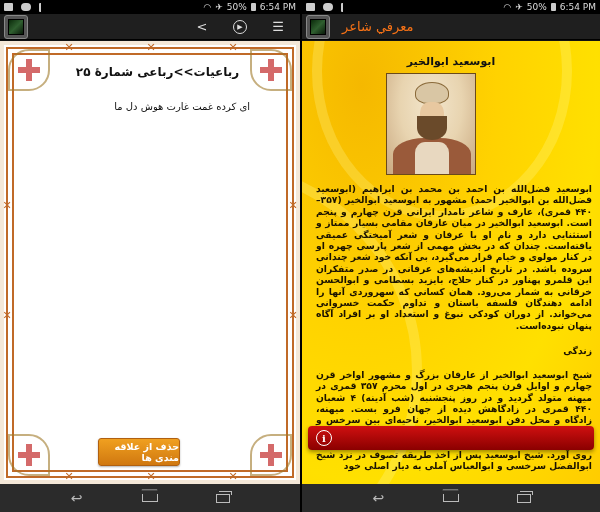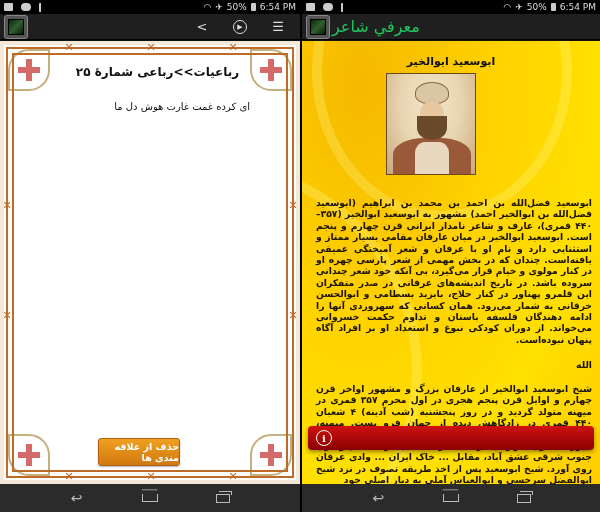--- a/index.html
+++ b/index.html
@@ -19,21 +19,21 @@
   .sb-ico.usb { width: 4px; height: 9px; background: transparent; border-left: 2px solid #ccc; }
 
   .actionbar { position: absolute; top: 14px; left: 0; right: 0; height: 26px; background: #1f1f1f;
     display: flex; align-items: center; padding: 0 4px; border-bottom: 1px solid #000; }
   .app-icon { width: 24px; height: 24px; border-radius: 3px; background: #555; border: 1px solid #888;
     display: flex; align-items: center; justify-content: center; }
   .app-icon .inner { width: 16px; height: 16px; background: linear-gradient(135deg,#0a2a0a,#2f5f2f 50%,#0a1a0a); border:1px solid #000; }
   .ab-actions { margin-left: auto; display: flex; gap: 22px; align-items: center; padding-right: 10px; color: #ddd; }
   .ab-btn { width: 16px; height: 16px; display: flex; align-items: center; justify-content: center; color: #ddd; font-size: 13px; cursor: pointer; }
   .play-btn { width: 14px; height: 14px; border: 1.5px solid #ddd; border-radius: 50%; font-size: 7px; display:flex; align-items:center; justify-content:center; }
-  .ab-title { color: #22c55e; font-size: 16px; margin-left: 2px; }
+  .ab-title { color: #f97316; font-size: 13px; margin-left: 12px; }
 
   .navbar { position: absolute; bottom: 0; left: 0; right: 0; height: 28px; background: #2b2b2b;
     display: flex; align-items: center; justify-content: space-around; padding: 0 40px; }
   .nav-btn { width: 22px; height: 14px; display: flex; align-items: center; justify-content: center; color: #bbb; font-size: 14px; cursor: pointer; }
   .home-shape { width: 16px; height: 8px; border: 1.5px solid #bbb; border-top: none; position: relative; }
   .home-shape:before { content: ""; position: absolute; top: -5px; left: -2px; width: 17px; height: 5px; border-top: 1.5px solid #bbb; transform: perspective(8px) rotateX(20deg); }
   .recent-shape { width: 14px; height: 9px; border: 1.5px solid #bbb; position: relative; }
   .recent-shape:before { content:""; position:absolute; top:-4px; left:2px; width:12px; height:3px; border-top:1.5px solid #bbb; border-right:1.5px solid #bbb; }
 
   
@@ -67,21 +67,21 @@
   .swoosh { position: absolute; border-radius: 50%; border: 10px solid rgba(255,240,120,.35); }
   .poet-name { position: absolute; top: 14px; left: 0; right: 0; text-align: center; font-size: 11px; font-weight: bold; color: #111; direction: rtl; }
   .portrait { position: absolute; top: 32px; left: 84px; width: 90px; height: 102px; border: 1px solid #6a4a1a;
     background: radial-gradient(ellipse at 50% 30%, #f3e6cc 0%, #e8d4b0 50%, #c9a880 100%); overflow: hidden; }
   .portrait .turban { position: absolute; top: 8px; left: 28px; width: 34px; height: 22px; border-radius: 50% 50% 40% 40%; background: #d9c6a4; border: 1px solid #8a6a3a; }
   .portrait .face { position: absolute; top: 28px; left: 33px; width: 24px; height: 26px; border-radius: 40%; background: #e8c8a0; }
   .portrait .beard { position: absolute; top: 42px; left: 30px; width: 30px; height: 24px; border-radius: 0 0 50% 50%; background: #6a4a2a; }
   .portrait .robe { position: absolute; bottom: -4px; left: 6px; width: 78px; height: 40px; border-radius: 40% 40% 0 0; background: #9a5a3a; }
   .portrait .robe2 { position: absolute; bottom: -4px; left: 28px; width: 34px; height: 36px; background: #e8d8c0; border-radius: 30% 30% 0 0; }
 
-  .bio { position: absolute; top: 156px; left: 14px; right: 8px; direction: rtl; text-align: justify; font-size: 9.2px; line-height: 11.4px; color: #1a1200; font-weight: bold; }
+  .bio { position: absolute; top: 142px; left: 14px; right: 8px; direction: rtl; text-align: justify; font-size: 9.2px; line-height: 11.4px; color: #1a1200; font-weight: bold; }
   .bio p { margin-bottom: 14px; }
   .bio .heading { margin-bottom: 12px; }
 
   .toast { position: absolute; top: 385px; left: 6px; right: 6px; height: 24px; border-radius: 4px;
     background: linear-gradient(#d01010,#8a0000); color: #fff; font-size: 9.5px; display: flex; align-items: center; direction: rtl; padding: 0 8px; box-shadow: 0 2px 4px rgba(0,0,0,.4); }
   .info-icon { width: 16px; height: 16px; border: 1.5px solid #fff; border-radius: 50%; font-size: 10px; display: flex; align-items: center; justify-content: center; font-weight: bold; margin-right: auto; margin-left: 0; font-family: "DejaVu Serif", serif; }
   .toast-text { flex: 1; text-align: right; padding-left: 6px; }
 </style>
 </head>
 <body>
@@ -189,21 +189,21 @@
     <div class="poet-name">ابوسعيد ابوالخير</div>
     <div class="portrait">
       <div class="robe"></div>
         <div class="robe2"></div>
         <div class="turban"></div>
         <div class="face"></div>
         <div class="beard"></div>
     </div>
     <div class="bio">
       <p>ابوسعید فضل‌الله بن احمد بن محمد بن ابراهیم (ابوسعید فضل‌الله بن ابوالخیر احمد) مشهور به ابوسعید ابوالخیر (۳۵۷–۴۴۰ قمری)، عارف و شاعر نامدار ایرانی قرن چهارم و پنجم است. ابوسعید ابوالخیر در میان عارفان مقامی بسیار ممتاز و استثنایی دارد و نام او با عرفان و شعر آمیختگی عمیقی یافته‌است. چندان که در بخش مهمی از شعر پارسی چهره او در کنار مولوی و خیام قرار می‌گیرد، بی آنکه خود شعر چندانی سروده باشد. در تاریخ اندیشه‌های عرفانی در صدر متفکران این قلمرو پهناور در کنار حلاج، بایزید بسطامی و ابوالحسن خرقانی به شمار می‌رود. همان کسانی که سهروردی آنها را ادامه دهندگان فلسفه باستان و تداوم حکمت خسروانی می‌خواند. از دوران کودکی نبوغ و استعداد او بر افراد آگاه پنهان نبوده‌است.</p>
-      <p class="heading">الله</p>
+      <p class="heading">زندگی</p>
       <p>شیخ ابوسعید ابوالخیر از عارفان بزرگ و مشهور اواخر قرن چهارم و اوایل قرن پنجم هجری در اول محرم ۳۵۷ قمری در میهنه متولد گردید و در روز پنجشنبه (شب آدینه) ۴ شعبان ۴۴۰ قمری در زادگاهش دیده از جهان فرو بست. میهنه، زادگاه و محل دفن ابوسعید ابوالخیر، ناحیه‌ای بین سرخس و ابیورد، اکنون شهرکی در خاک ترکمنستان در ۱۲۰ کیلومتری جنوب شرقی عشق آباد، مقابل ... خاک ایران ... وادی عرفان روی آورد. شیخ ابوسعید پس از اخذ طریقه تصوف در نزد شیخ ابوالفضل سرخسی و ابوالعباس آملی به دیار اصلی خود</p>
     </div>
     <div class="toast">
       <span class="info-icon">i</span>
     </div>
   </div>
   <div class="navbar">
     <div class="nav-btn">↩</div>
     <div class="nav-btn">
         <div class="home-shape"></div>

